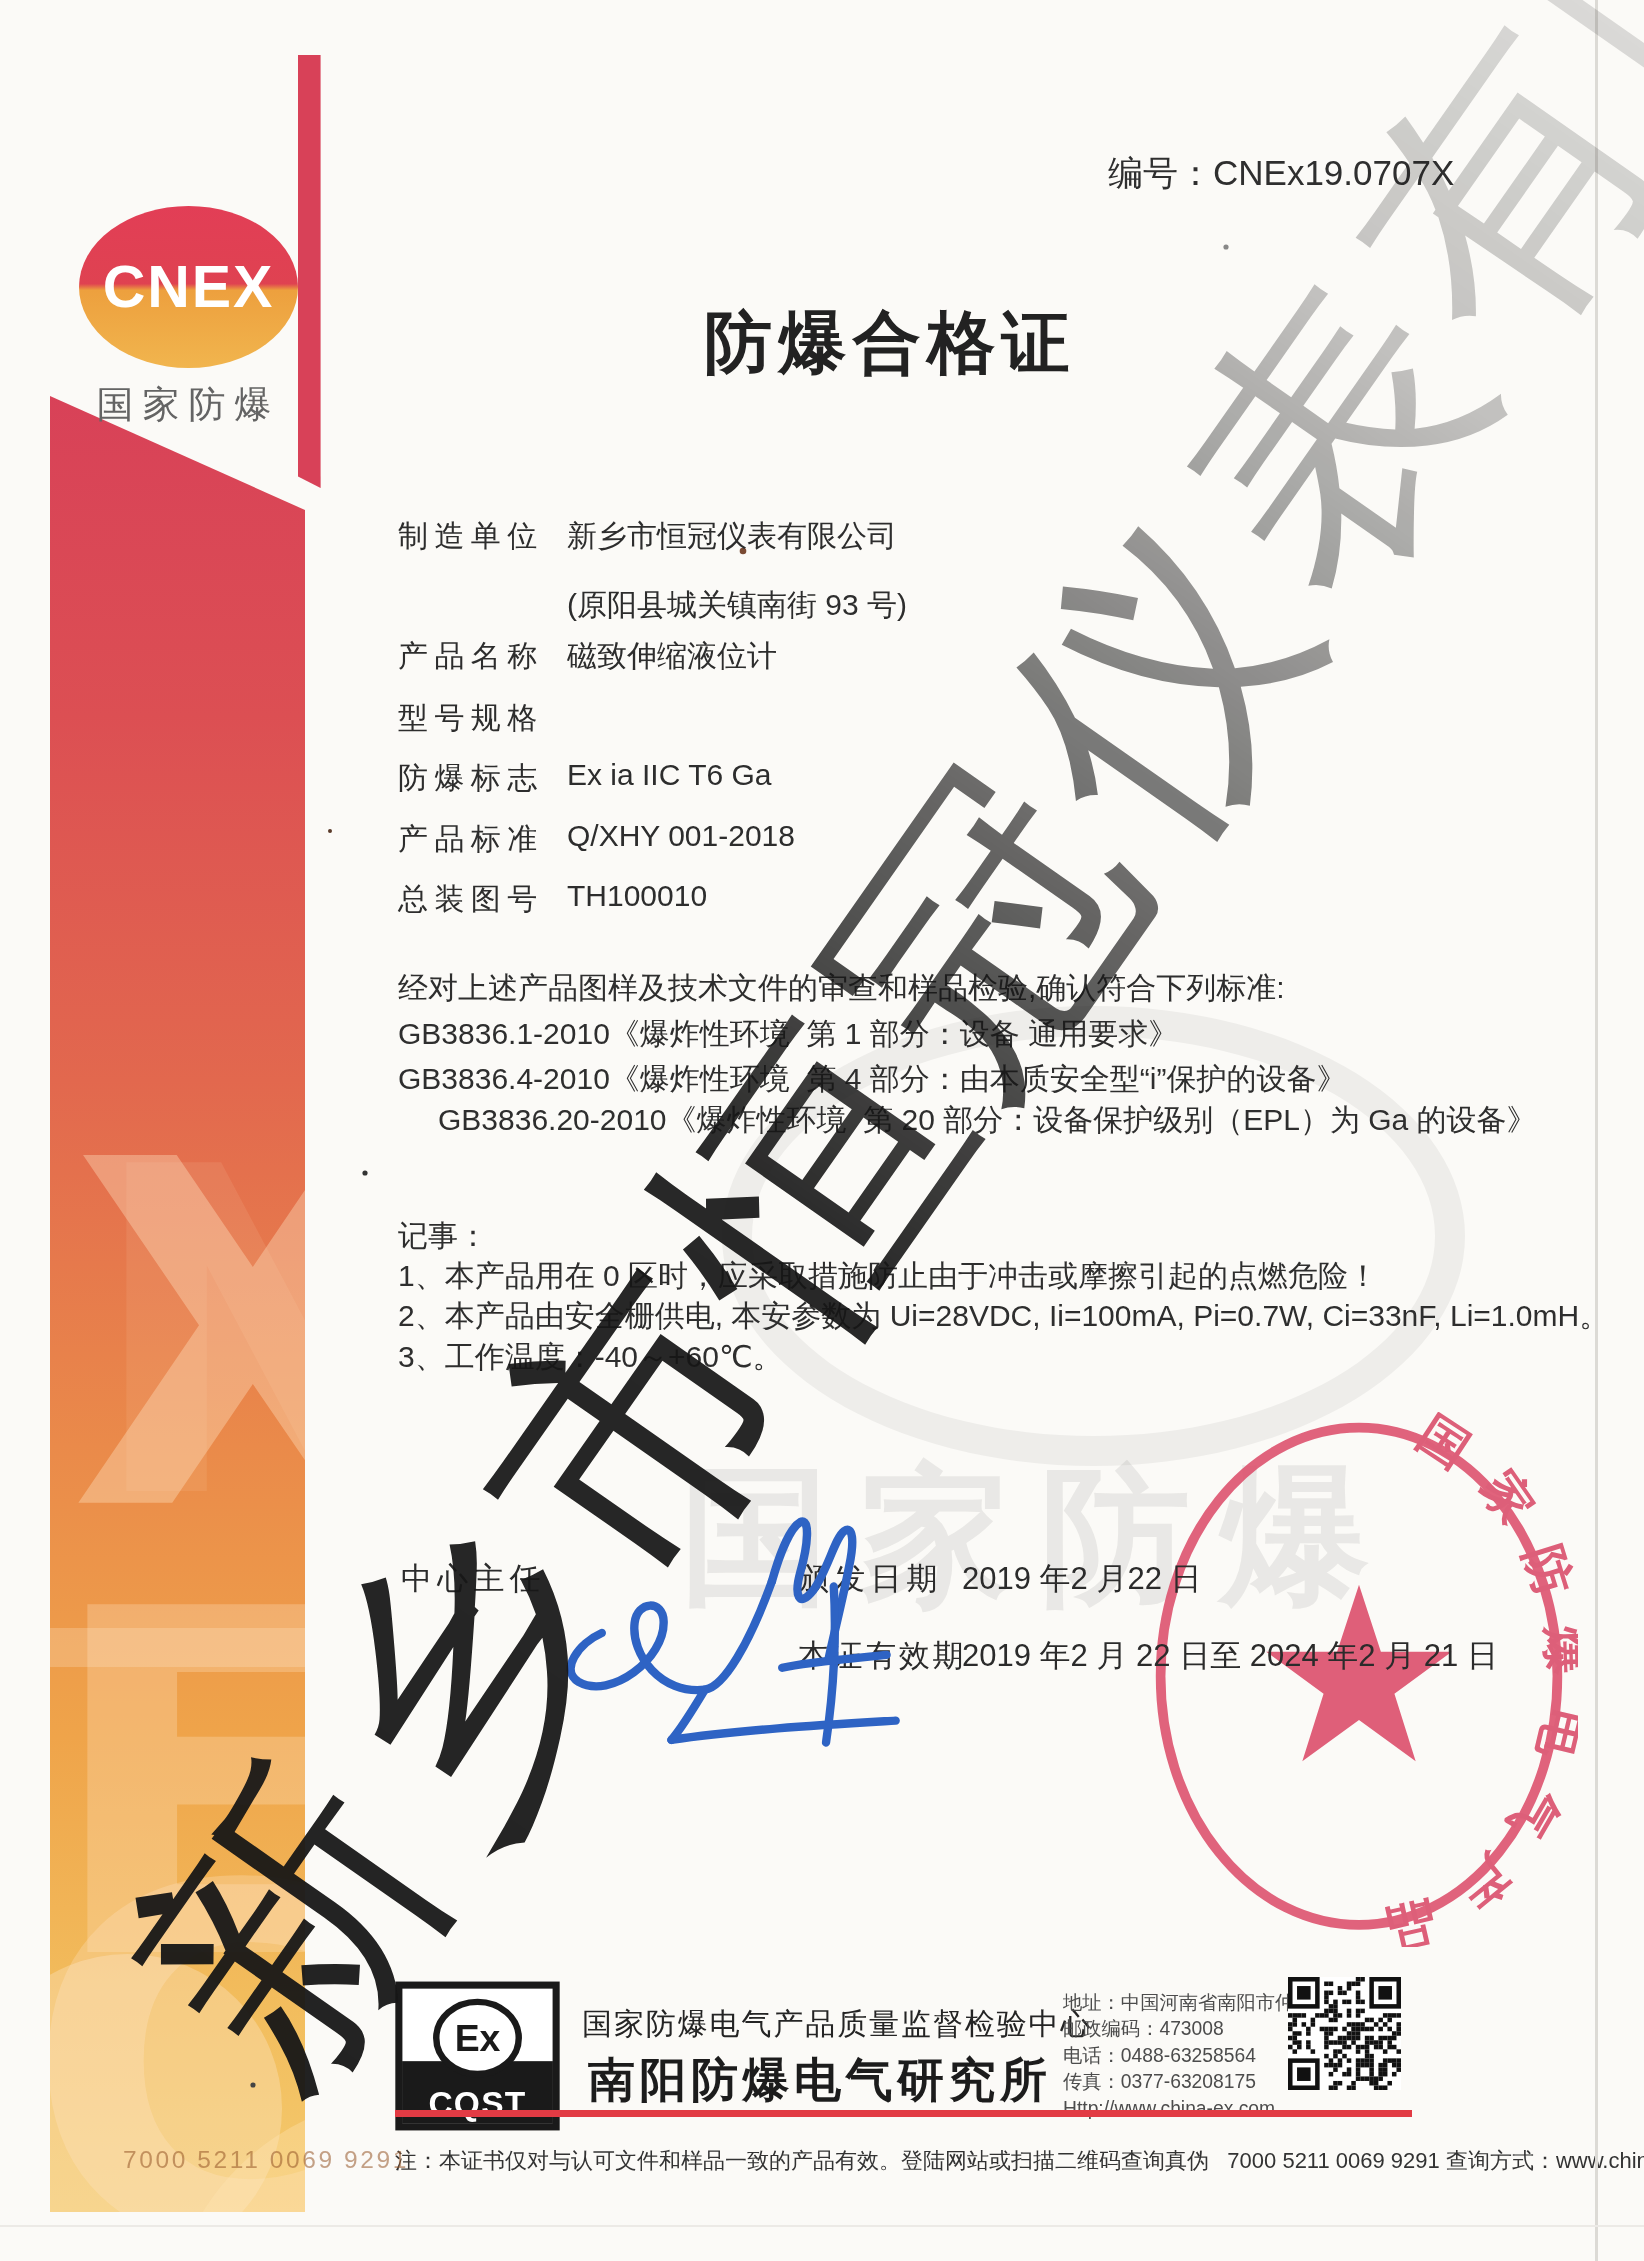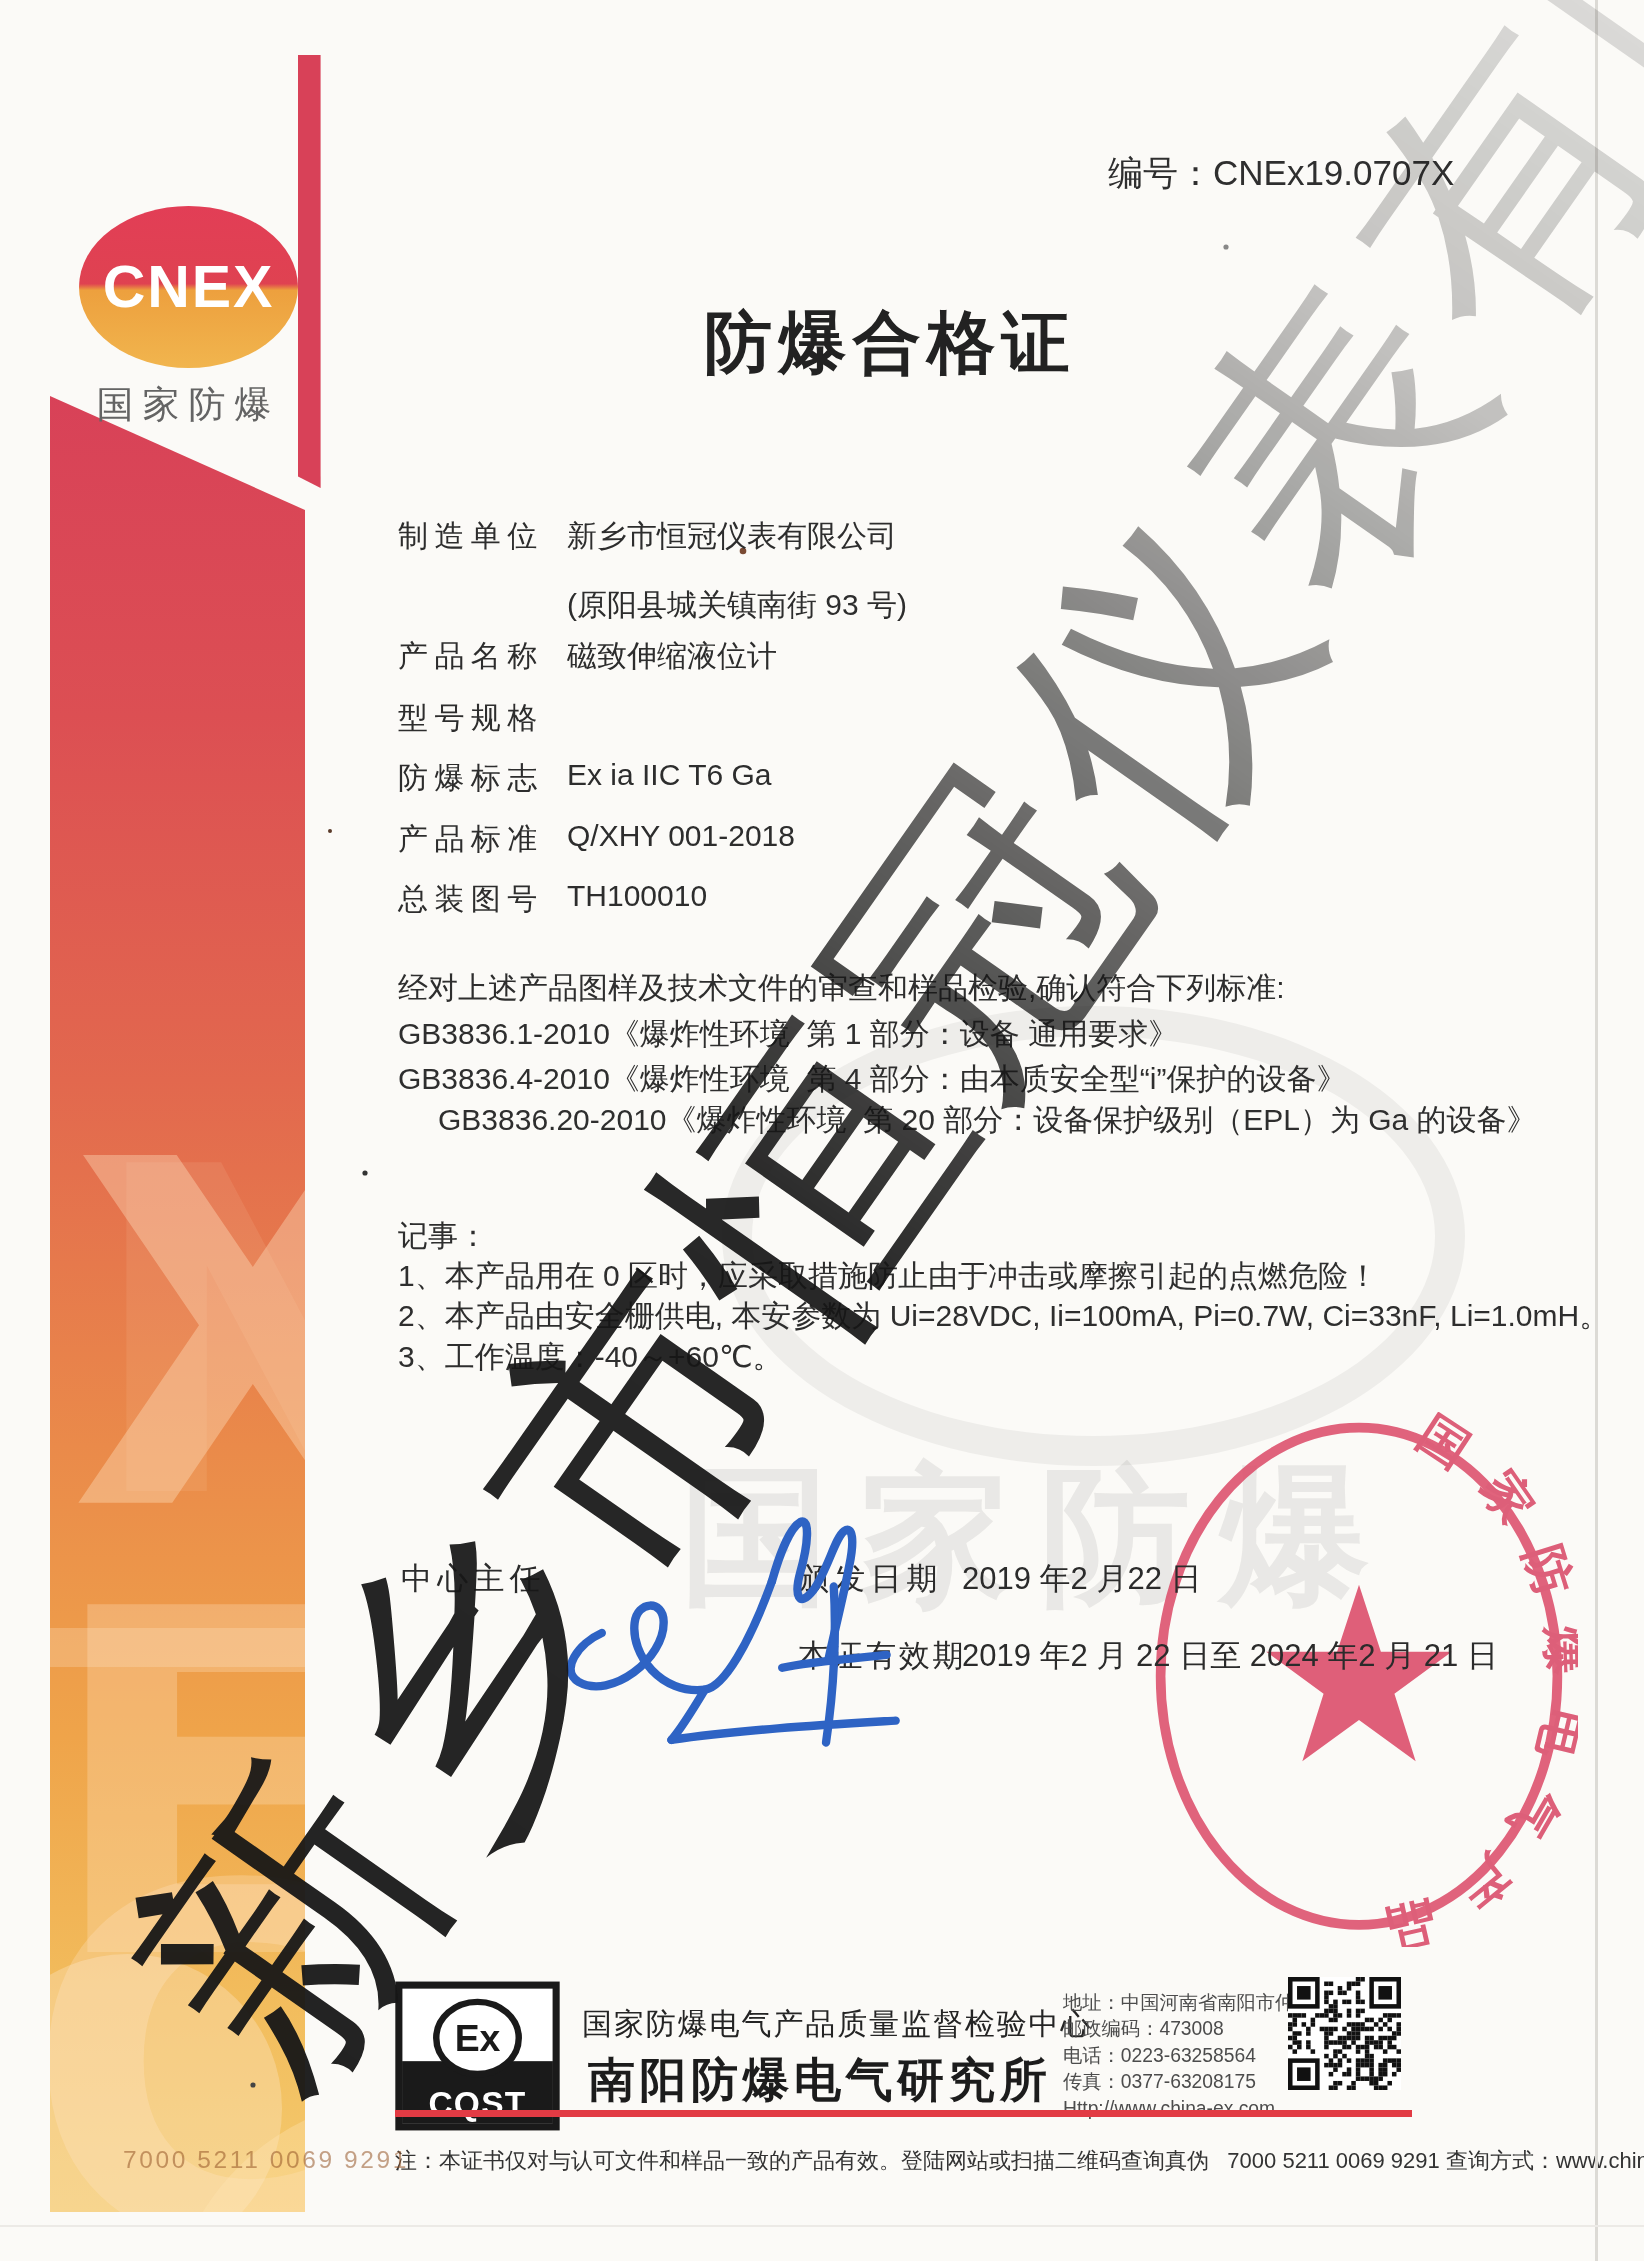--- a/index.html
+++ b/index.html
@@ -192,21 +192,21 @@
     <rect x="11" y="124" width="234" height="97" fill="#1a1a1a"></rect>
     <ellipse cx="128" cy="88" rx="64" ry="56" fill="#fff" stroke="#1a1a1a" stroke-width="10"></ellipse>
     <text x="128" y="108" text-anchor="middle" font-size="58" font-weight="bold" fill="#1a1a1a" font-family="'Liberation Sans',sans-serif">Ex</text>
     <text x="128" y="208" text-anchor="middle" font-size="52" font-weight="bold" fill="#ffffff" font-family="'Liberation Sans',sans-serif" letter-spacing="2">CQST</text>
   </svg>
   <div class="org1">国家防爆电气产品质量监督检验中心</div>
   <div class="org2">南阳防爆电气研究所</div>
   <div class="contact">
     <div>地址：中国河南省南阳市仲景北路20号</div>
     <div>邮政编码：473008</div>
-    <div>电话：0223-63258564</div>
+    <div>电话：0488-63258564</div>
     <div>传真：0377-63208175</div>
     <div>Http://www.china-ex.com</div>
   </div>
   <svg class="qr" id="qr" width="113" height="113" viewBox="0 0 25 25">
       <rect x="0" y="0" width="25" height="25" fill="#fff"></rect>
       <rect x="15" y="0" width="1" height="1" fill="#111"></rect>
       <rect x="16" y="0" width="1" height="1" fill="#111"></rect>
       <rect x="8" y="1" width="1" height="1" fill="#111"></rect>
       <rect x="9" y="1" width="1" height="1" fill="#111"></rect>
       <rect x="13" y="1" width="1" height="1" fill="#111"></rect>

